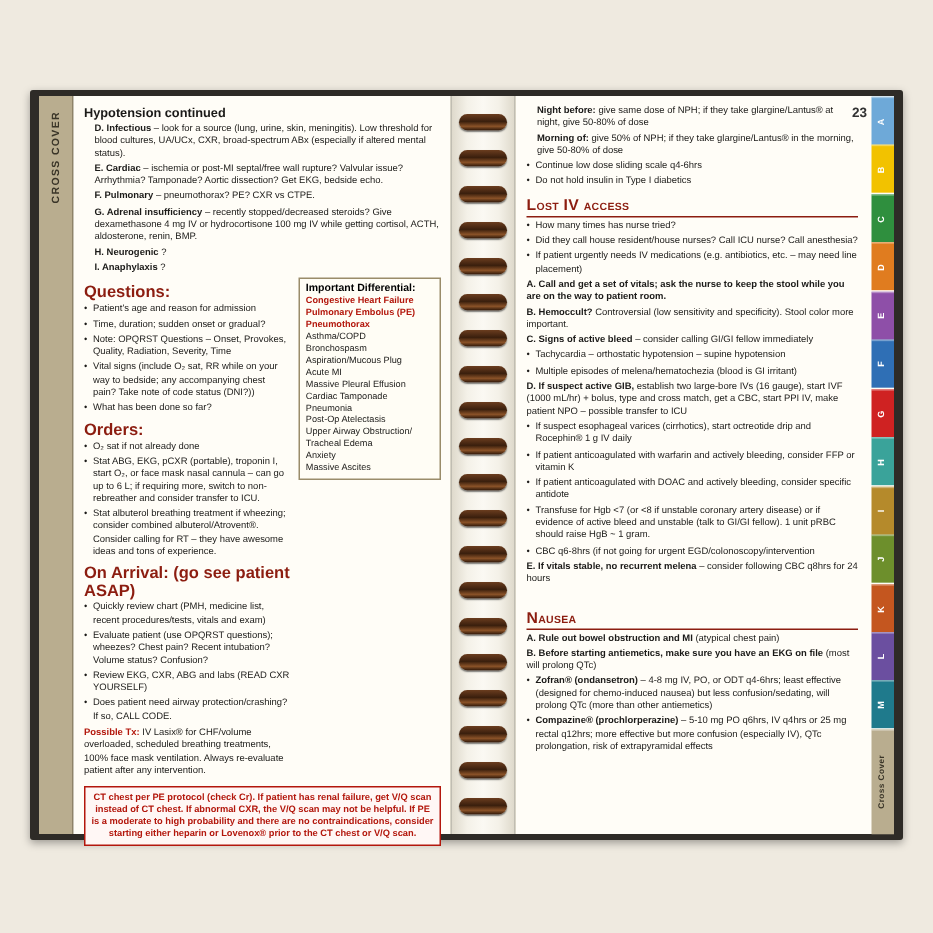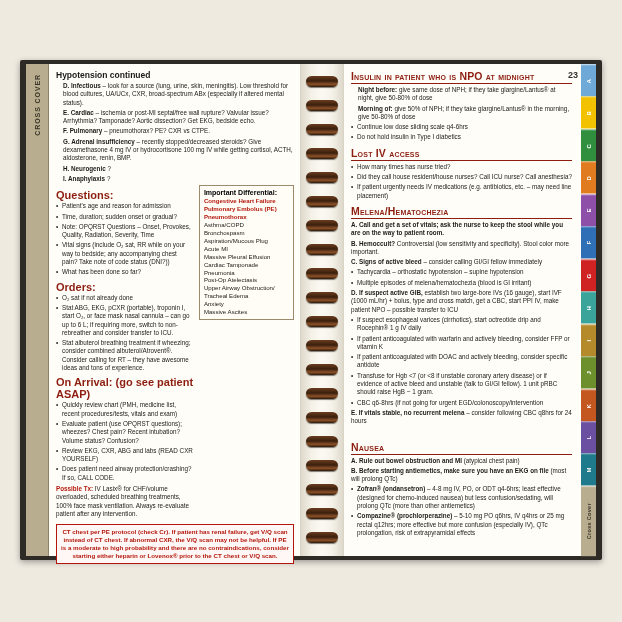--- a/index.html
+++ b/index.html
@@ -227,21 +227,20 @@
       <div class="ring" style="top:396px"></div>
       <div class="ring" style="top:420px"></div>
       <div class="ring" style="top:444px"></div>
       <div class="ring" style="top:468px"></div>
     </div>
 
     <div class="right-page">
       <div class="pagenum">23</div>
 
       <div style="padding-right:20px;">
-        <h2 class="sec">Insulin in patient who is NPO at midnight</h2>
 
         <div class="t ind">
           <b>Night before:</b>
           <span>give same dose of NPH; if they take glargine/Lantus® at night, give 50-80% of dose</span>
         </div>
         <div class="t ind">
           <b>Morning of:</b>
           <span>give 50% of NPH; if they take glargine/Lantus® in the morning, give 50-80% of dose</span>
         </div>
         <ul class="bul ind">
@@ -249,21 +248,20 @@
           <li>Do not hold insulin in Type I diabetics</li>
         </ul>
 
         <h2 class="sec" style="margin-top:5px">Lost IV access</h2>
         <ul class="bul ind">
           <li>How many times has nurse tried?</li>
           <li>Did they call house resident/house nurses? Call ICU nurse? Call anesthesia?</li>
           <li>If patient urgently needs IV medications (e.g. antibiotics, etc. – may need line placement)</li>
         </ul>
 
-        <h2 class="sec" style="margin-top:5px">Melena/Hematochezia</h2>
 
         <div class="t">
           <b>A. Call and get a set of vitals; ask the nurse to keep the stool while you are on the way to patient room.</b>
         </div>
         <div class="t">
           <b>B. Hemoccult?</b>
           <span>Controversial (low sensitivity and specificity). Stool color more important.</span>
         </div>
         <div class="t">
           <b>C. Signs of active bleed</b>

